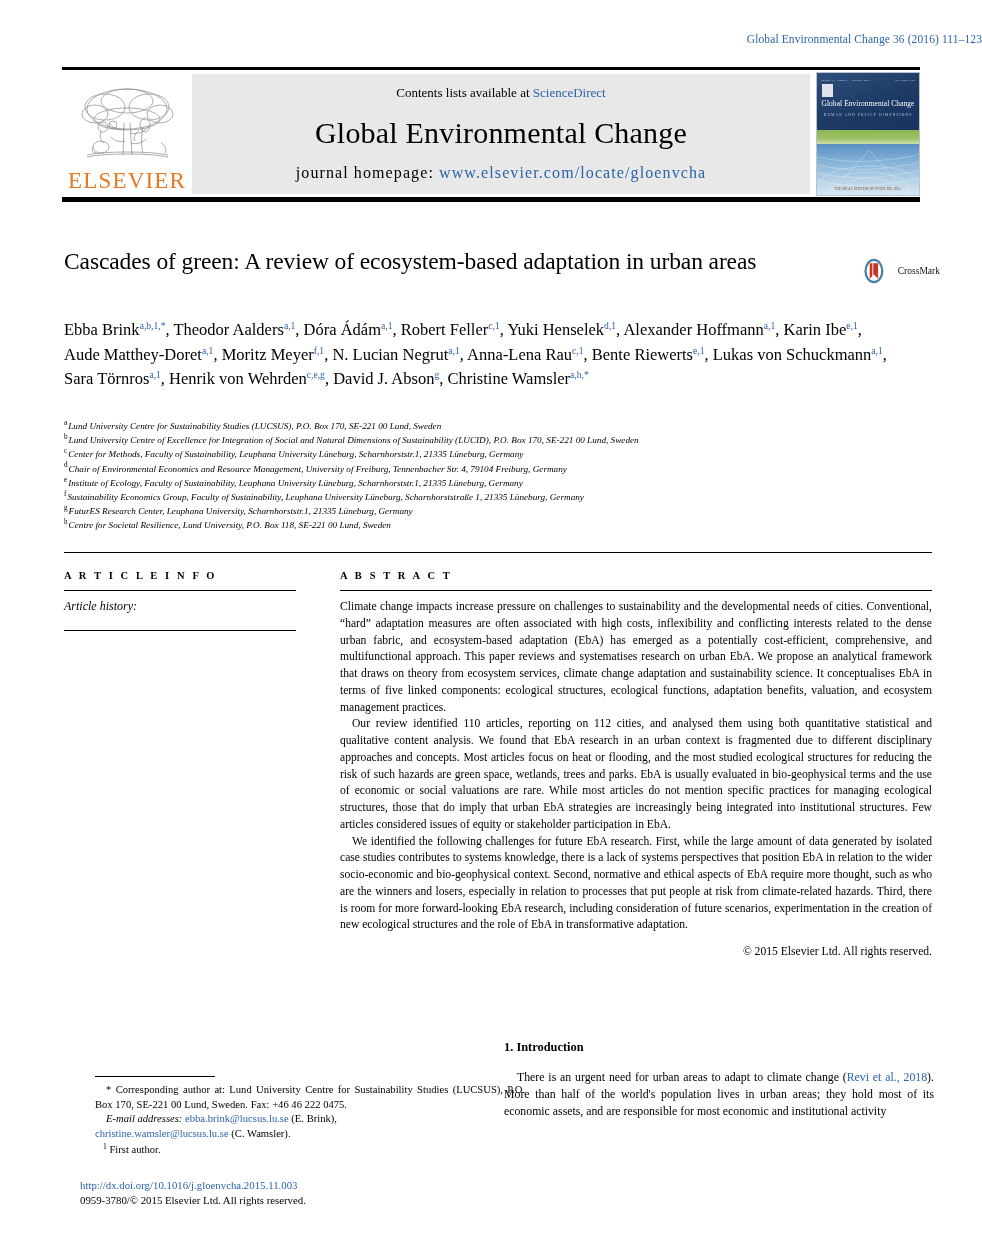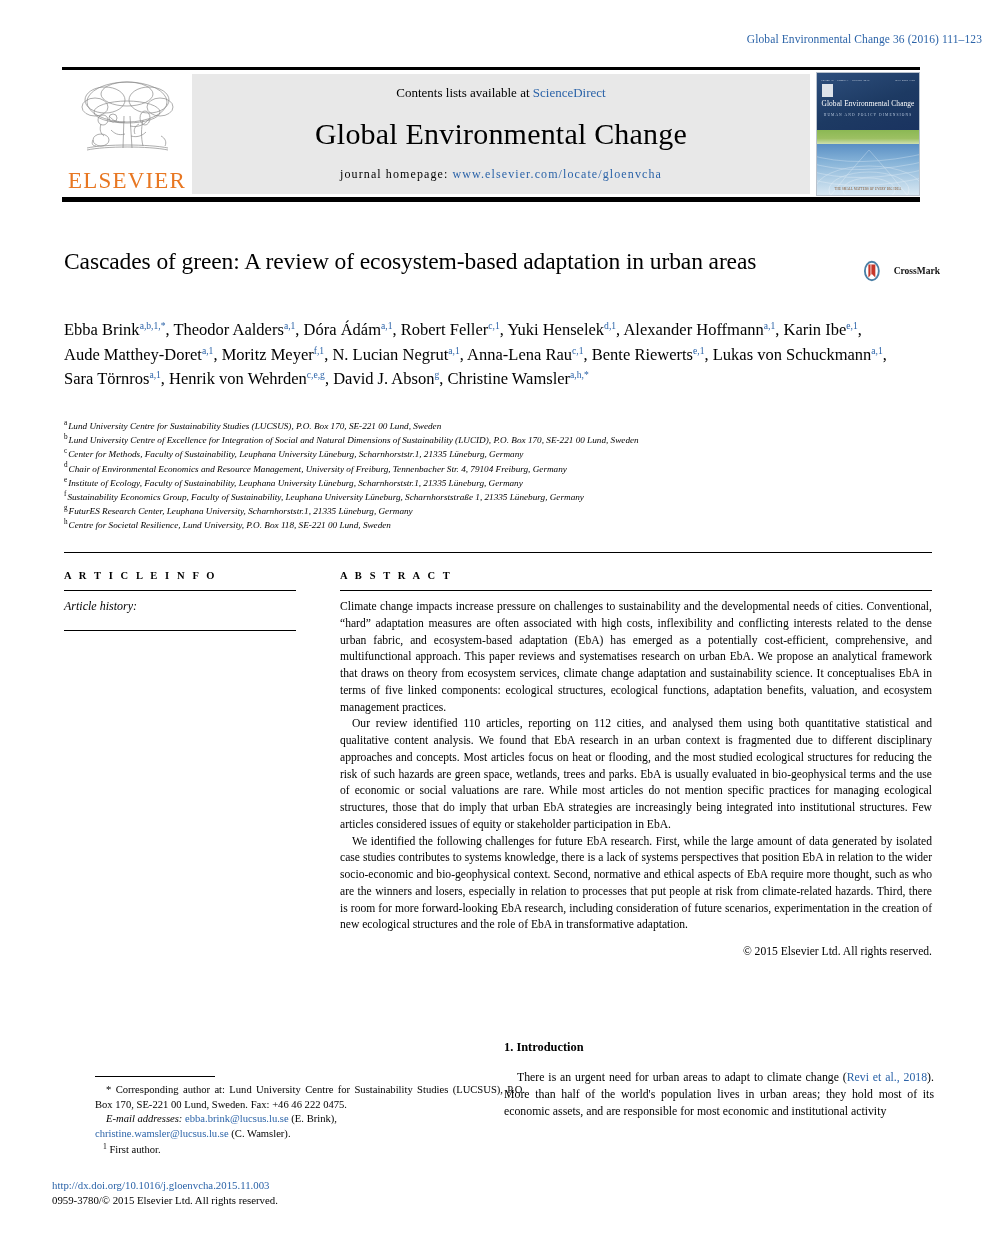--- a/index.html
+++ b/index.html
@@ -60,21 +60,21 @@
     height: 120px;
     display: flex;
     align-items: stretch;
   }
   .banner-logo {
     width: 130px;
     flex: 0 0 130px;
     display: flex;
     flex-direction: column;
     align-items: center;
-    justify-content: space-between;
+    justify-content: flex-end;
     padding-top: 2px;
     box-sizing: border-box;
   }
   .elsevier-tree {
     width: 104px;
     height: 84px;
   }
   .elsevier-word {
     font-family: "Liberation Serif", serif;
     font-size: 23px;
@@ -99,21 +99,21 @@
   }
   .contents-line .sd-link {
     color: #2b63a8;
   }
   .journal-name {
     font-size: 30px;
     font-family: "Liberation Serif", serif;
     letter-spacing: 0.2px;
   }
   .homepage-line {
-    font-size: 12px;
+    font-size: 16px;
     letter-spacing: 1.1px;
     font-family: "Liberation Serif", serif;
   }
   .homepage-line .hp-url {
     color: #2b63a8;
   }
   .banner-cover {
     width: 104px;
     flex: 0 0 104px;
     margin-left: 6px;
@@ -211,21 +211,20 @@
   }
   .crossmark {
     position: absolute;
     left: 862px;
     top: 251px;
     width: 78px;
     height: 40px;
     display: flex;
     align-items: center;
     gap: 12px;
-    font-weight: bold;
   }
   .crossmark-label {
     font-size: 9.5px;
     font-family: "Liberation Serif", serif;
     color: #111;
   }
 
   
   .authors {
     position: absolute;
@@ -357,21 +356,21 @@
   }
   .fn-sup {
     font-size: 7.6px;
     vertical-align: super;
     line-height: 0;
   }
 
   
   .doi-block {
     position: absolute;
-    left: 52px;
+    left: 80px;
     top: 1178px;
     width: 430px;
     font-size: 10.8px;
     line-height: 1.42;
     font-family: "Liberation Serif", serif;
   }
 
   
   .intro {
     position: absolute;

